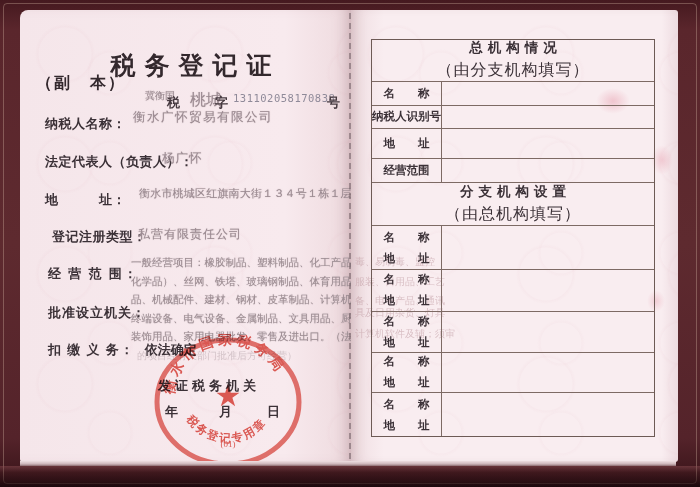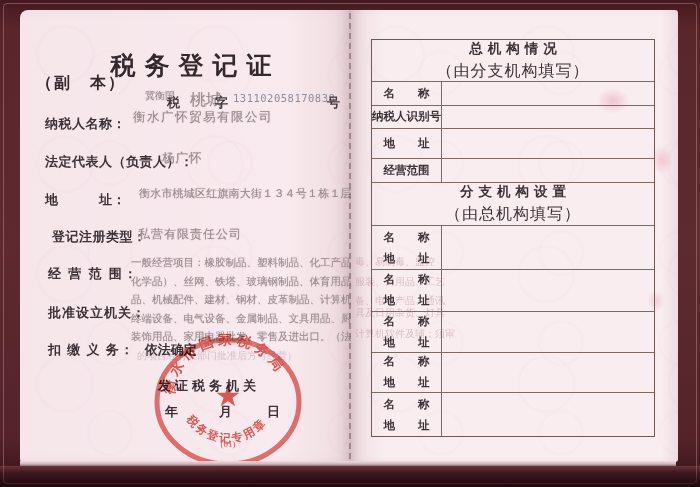--- a/index.html
+++ b/index.html
@@ -65,21 +65,21 @@
   .lp-footer{position:absolute; left:98px; top:422px; font-size:13.5px; font-weight:bold;
     letter-spacing:2.5px; color:#3b3137;}
   
   .stamp{position:absolute; left:130px; top:324px; width:156px; height:140px;
     mix-blend-mode:multiply; opacity:.88;}
   
   .rp-table{position:absolute; left:20px; top:29px; width:284px; height:398px;
     border:1.5px solid #6d5a55; display:flex; flex-direction:column; z-index:2;}
   .t-row{display:flex; border-bottom:1px solid #7d6a64; color:#3b3137;}
   .t-row:last-child{border-bottom:none;}
-  .t-head{flex-direction:column; justify-content:center; align-items:center; text-align:center;}
+  .t-head{flex-direction:column; justify-content:flex-end; align-items:center; text-align:center;}
   .t-head .h1{font-size:13.5px; font-weight:bold; letter-spacing:5px; padding-left:5px;}
   .t-head .h2{font-size:16px; margin-top:3px; letter-spacing:1px;}
   .t-label{width:70px; border-right:1px solid #7d6a64; display:flex; align-items:center;
     justify-content:center; font-size:11.5px; font-weight:bold; text-align:center; line-height:17px;
     flex-direction:column;font-family:Liberation Mono, monospace;}
   .t-value{flex:1;}
   .grp .t-label{align-items:center; justify-content:center; gap:4px;}
   .frag{position:absolute; left:4px; font-size:10px; color:#c09ba2; opacity:.55;
     white-space:nowrap; z-index:1;}
   .frag:nth-of-type(1){top:245px;} .frag:nth-of-type(2){top:265px;}

